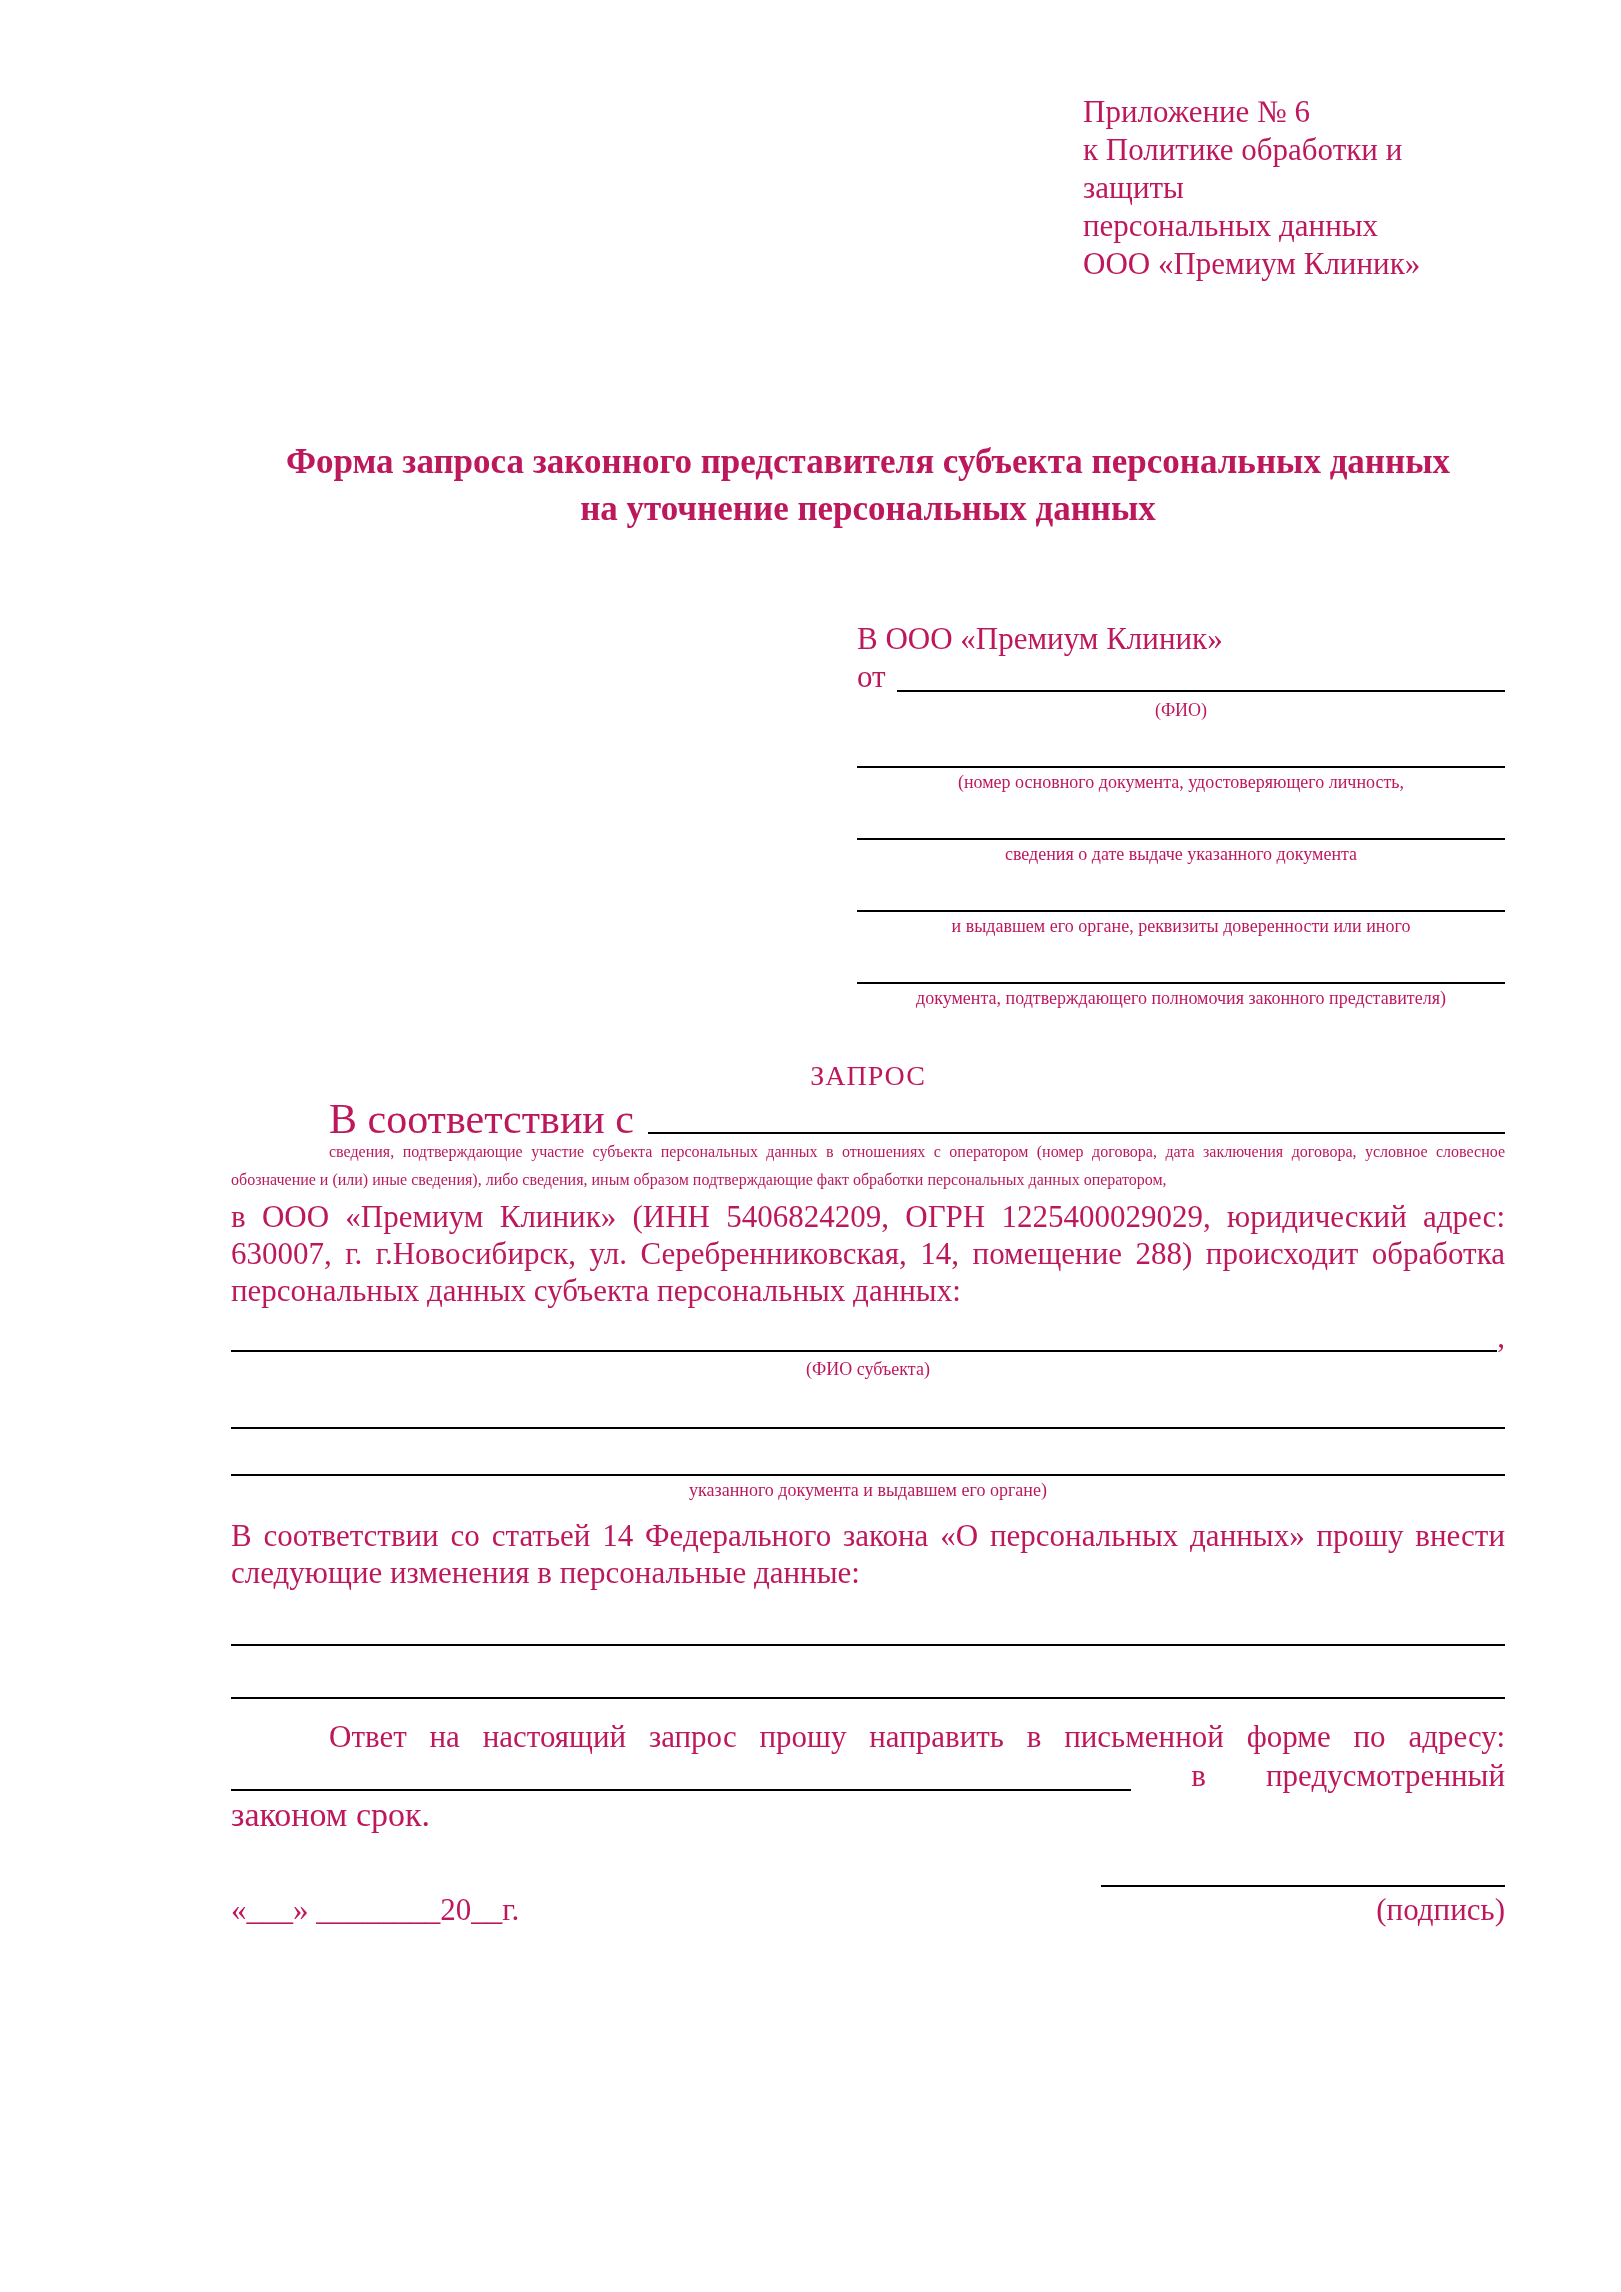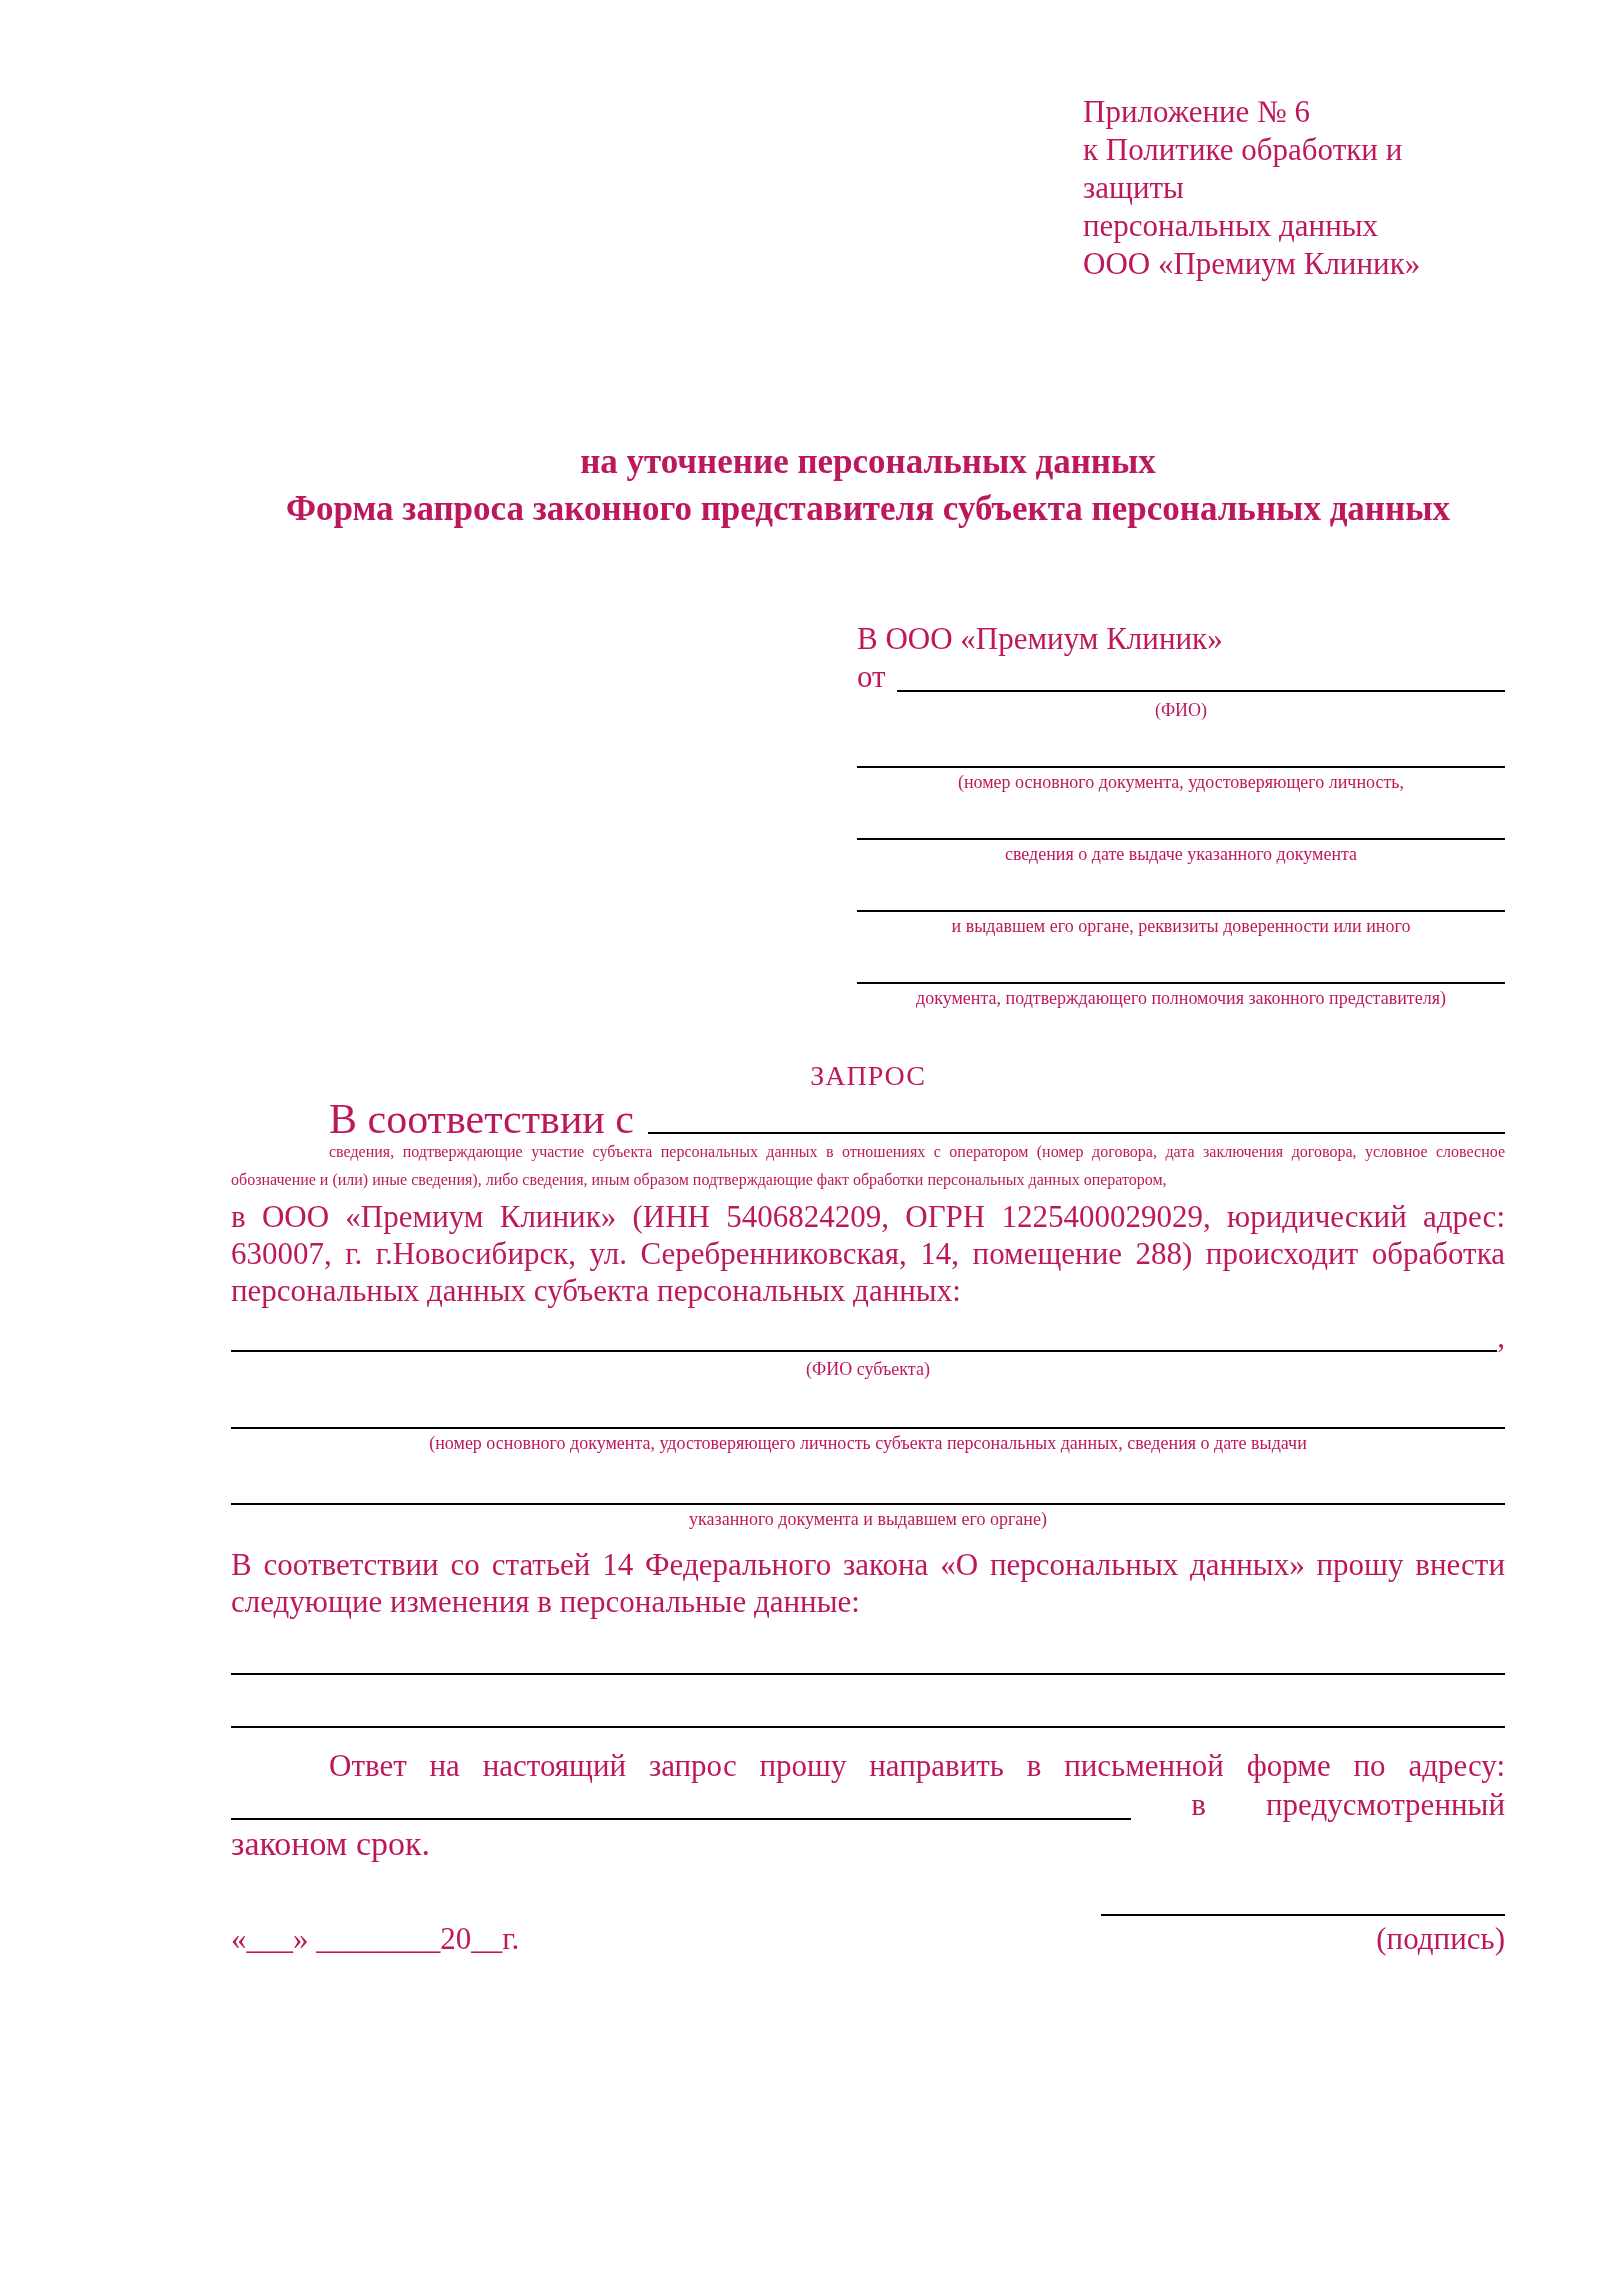--- a/index.html
+++ b/index.html
@@ -65,22 +65,22 @@
 <div class="page">
 
   <div class="appendix">
     <div>Приложение № 6</div>
     <div>к Политике обработки и защиты</div>
     <div>персональных данных</div>
     <div>ООО «Премиум Клиник»</div>
   </div>
 
   <div class="doc-title">
+    <div>Форма запроса законного представителя субъекта персональных данных</div>
     <div>на уточнение персональных данных</div>
-    <div>Форма запроса законного представителя субъекта персональных данных</div>
   </div>
 
   <div class="addressee">
     <div class="body-text">В ООО «Премиум Клиник»</div>
     <div class="from-row">
       <span>от</span>
       <span class="fill-line"></span>
     </div>
     <div class="caption">(ФИО)</div>
 
@@ -107,21 +107,20 @@
 
   <div class="body-par op-par">в ООО «Премиум Клиник» (ИНН 5406824209, ОГРН 1225400029029, юридический адрес: 630007, г. г.Новосибирск, ул. Серебренниковская, 14, помещение 288) происходит обработка персональных данных субъекта персональных данных:</div>
 
   <div class="fill-row">
     <span class="fill-line"></span>
     <span>,</span>
   </div>
   <div class="caption">(ФИО субъекта)</div>
 
   <div class="wide-blank wb-a"></div>
-  <div class="caption">(номер основного документа, удостоверяющего личность субъекта персональных данных, сведения о дате выдачи</div>
 
   <div class="wide-blank wb-b"></div>
   <div class="caption">указанного документа и выдавшем его органе)</div>
 
   <div class="body-par law-par">В соответствии со статьей 14 Федерального закона «О персональных данных» прошу внести следующие изменения в персональные данные:</div>
 
   <div class="gap1"></div>
   <div class="gap2"></div>
 
   <div class="reply-line1">Ответ на настоящий запрос прошу направить в письменной форме по адресу:</div>

